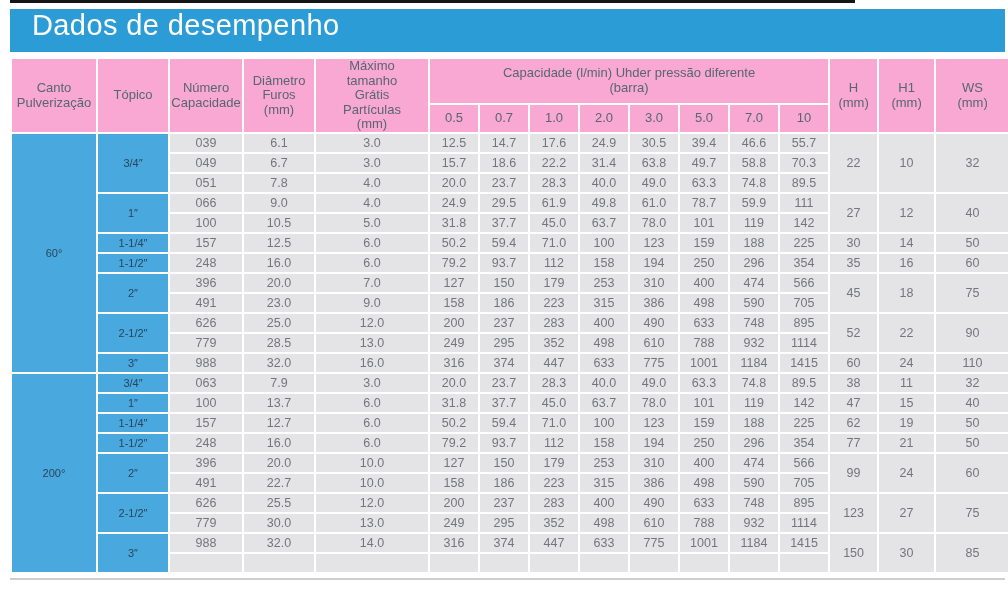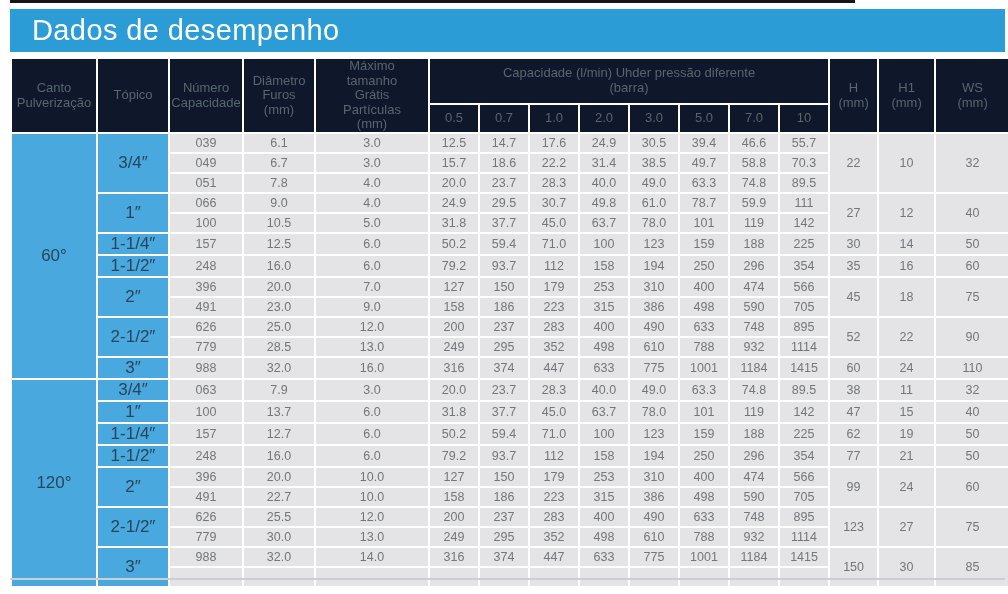--- a/index.html
+++ b/index.html
@@ -1,31 +1,31 @@
 <!DOCTYPE html>
 <html><head>
 <meta charset="utf-8">
 <style>
   *{box-sizing:border-box;margin:0;padding:0}
   html,body{background:#ffffff}
   body{width:1008px;height:594px;font-family:"Liberation Sans","DejaVu Sans",sans-serif;overflow:hidden}
   .page{position:relative;width:1008px;height:594px;background:#ffffff;overflow:hidden}
   .topline{position:absolute;left:10px;top:0;width:845px;height:3px;background:#151515}
   .titlebar{position:absolute;left:10px;top:9px;width:995px;height:43px;background:#2b9cd6;
-            display:flex;align-items:center;padding-left:22px}
+            display:flex;align-items:flex-start;padding-left:22px}
   .titlebar span{color:#ffffff;font-size:29px;letter-spacing:.4px}
   table.perf{position:absolute;left:10px;top:57px;width:995px;border-collapse:separate;
              border-spacing:2px;table-layout:fixed}
   .perf th,.perf td{padding:0;text-align:center;vertical-align:middle;overflow:hidden}
-  .perf thead th{background:#0f172a;color:#57666f;font-weight:400;font-size:13px;
+  .perf thead th{background:#f9a8d4;color:#57666f;font-weight:400;font-size:13px;
                  line-height:1.12;white-space:pre-line}
   .perf tr.hr1 th{height:44px}
   .perf tr.hr2 th{height:27px}
   .perf tbody td{background:#e4e4e7;color:#74767a;font-size:12.5px;height:18px}
-  .perf tbody td.blue{background:#49a9de;color:#29455a;font-size:17px;font-weight:400}
+  .perf tbody td.blue{background:#49a9de;color:#29455a;font-size:11px;font-weight:400}
   .bottomline{position:absolute;left:10px;top:578px;width:995px;height:2px;background:#cdced1}
 </style>
 </head>
 <body>
 
 <div class="page">
   <div class="topline"></div>
   <div class="titlebar">
     <span>Dados de desempenho</span>
   </div>
@@ -104,21 +104,21 @@
           <td rowspan="3">32</td>
         </tr>
         <tr>
           <td>049</td>
           <td>6.7</td>
           <td>3.0</td>
           <td>15.7</td>
           <td>18.6</td>
           <td>22.2</td>
           <td>31.4</td>
-          <td>38.5</td>
+          <td>63.8</td>
           <td>49.7</td>
           <td>58.8</td>
           <td>70.3</td>
         </tr>
         <tr>
           <td>051</td>
           <td>7.8</td>
           <td>4.0</td>
           <td>20.0</td>
           <td>23.7</td>
@@ -129,21 +129,21 @@
           <td>74.8</td>
           <td>89.5</td>
         </tr>
         <tr>
           <td class="blue" rowspan="2">1″</td>
           <td>066</td>
           <td>9.0</td>
           <td>4.0</td>
           <td>24.9</td>
           <td>29.5</td>
-          <td>30.7</td>
+          <td>61.9</td>
           <td>49.8</td>
           <td>61.0</td>
           <td>78.7</td>
           <td>59.9</td>
           <td>111</td>
           <td rowspan="2">27</td>
           <td rowspan="2">12</td>
           <td rowspan="2">40</td>
         </tr>
         <tr>
@@ -264,21 +264,21 @@
           <td>633</td>
           <td>775</td>
           <td>1001</td>
           <td>1184</td>
           <td>1415</td>
           <td>60</td>
           <td>24</td>
           <td>110</td>
         </tr>
         <tr>
-          <td class="blue" rowspan="10">120°</td>
+          <td class="blue" rowspan="10">200°</td>
           <td class="blue">3/4″</td>
           <td>063</td>
           <td>7.9</td>
           <td>3.0</td>
           <td>20.0</td>
           <td>23.7</td>
           <td>28.3</td>
           <td>40.0</td>
           <td>49.0</td>
           <td>63.3</td>

